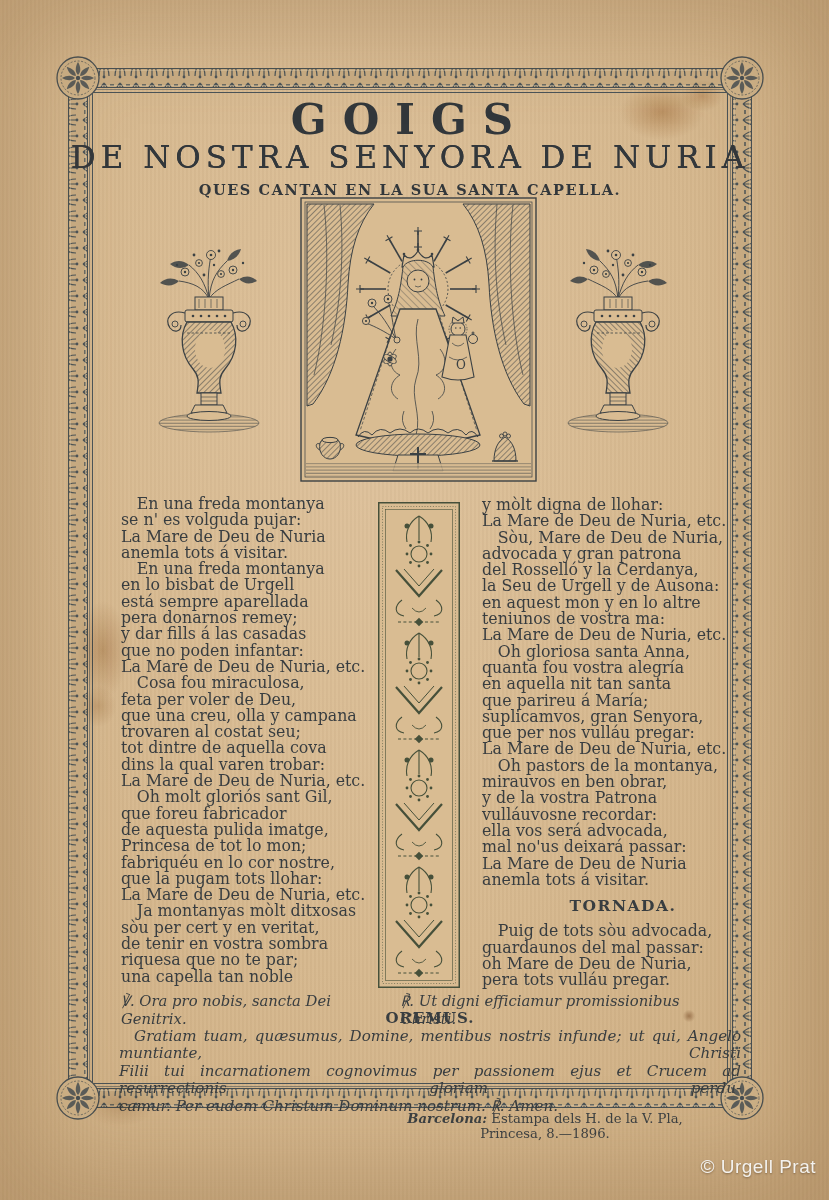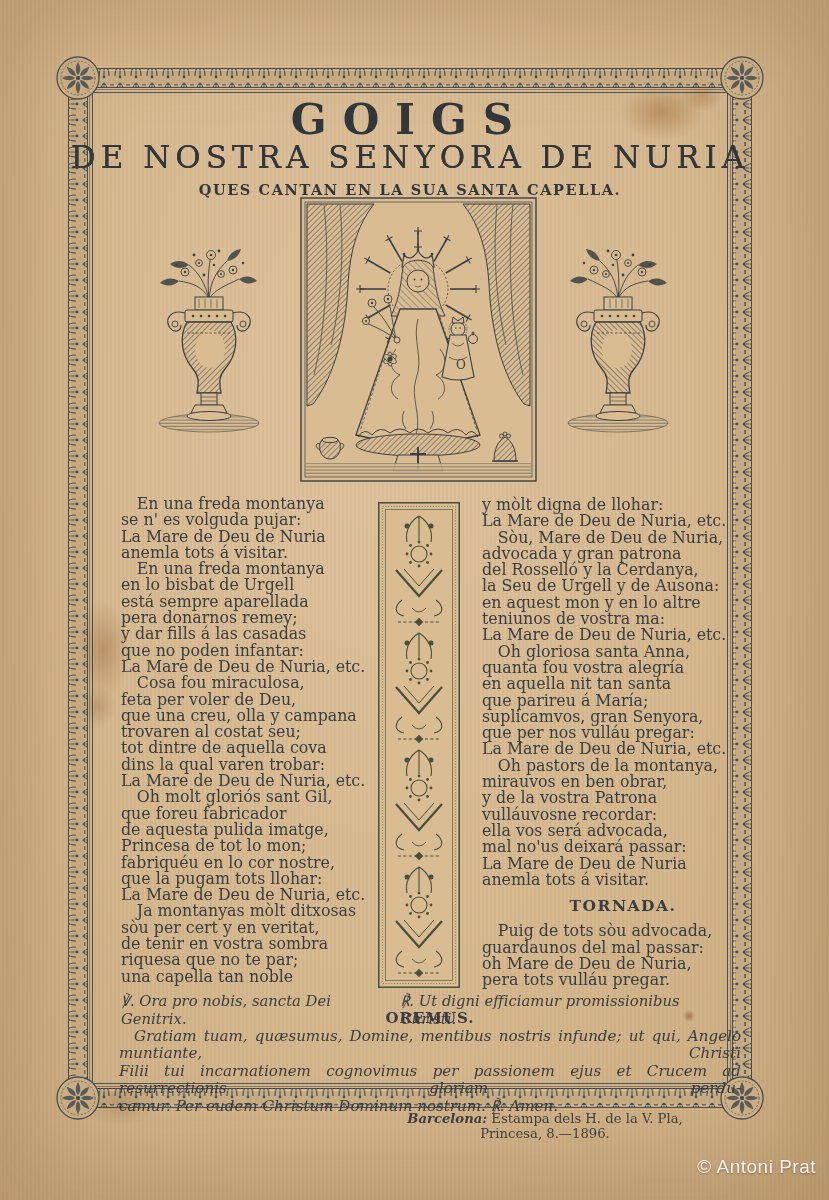--- a/index.html
+++ b/index.html
@@ -375,14 +375,14 @@
       <div class="line">camur. Per eudem Christum Dominum nostrum. ℟. Amen.</div>
     </div>
 
   <div class="abs imprint">
     <span class="place">Barcelona:</span><span> Estampa dels H. de la V. Pla, Princesa, 8.—1896.</span>
   </div>
 
   <div class="stains"></div>
   <div class="vignette"></div>
 
-  <div class="abs credit">© Antoni Prat</div>
+  <div class="abs credit">© Urgell Prat</div>
 </div>
 
 </body></html>

